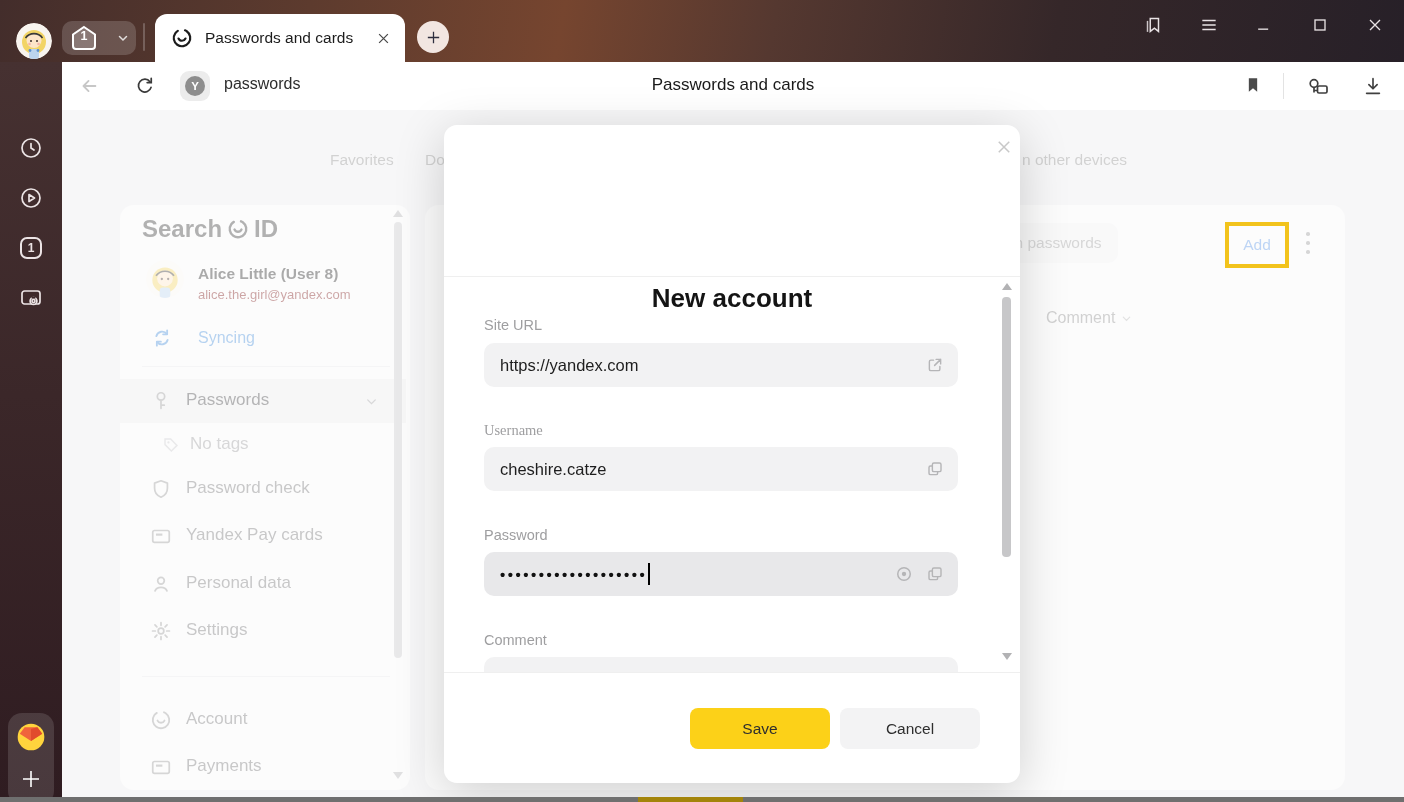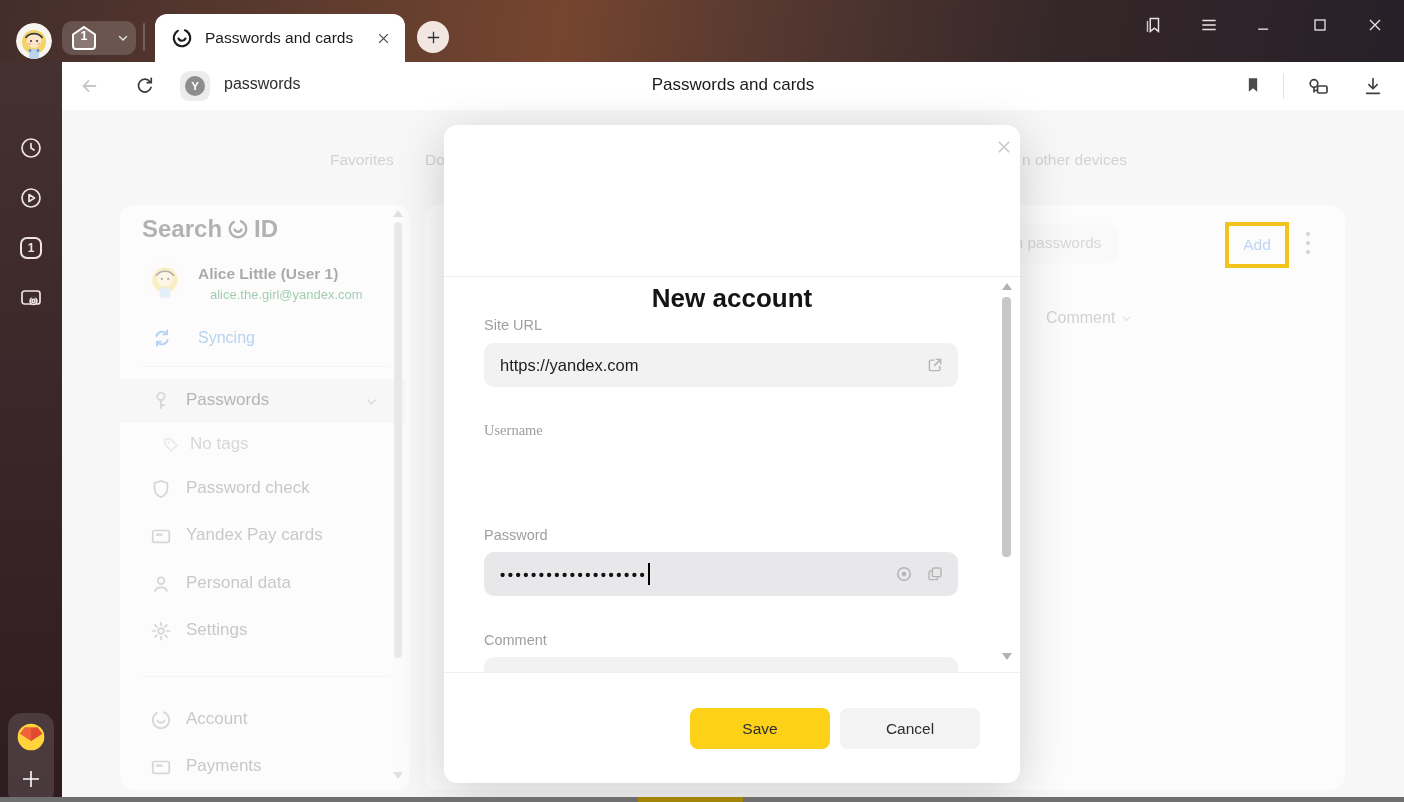--- a/index.html
+++ b/index.html
@@ -68,21 +68,21 @@
   .card { position:absolute; background:#f7f7f8; border-radius:14px; }
   .left-card { left:58px; top:95px; width:290px; height:585px; }
   .right-card { left:363px; top:95px; width:920px; height:585px; }
 
   
   .brand { position:absolute; left:80px; top:105px; display:flex; align-items:center; gap:5px;
     color:#3e3e3e; font-size:24px; font-weight:700; }
   .brand .ic { color:#3e3e3e; }
   .id-avatar { position:absolute; left:84px; top:150px; width:38px; height:38px; border-radius:50%; overflow:hidden; }
   .id-name { position:absolute; left:136px; top:155px; font-size:15.5px; font-weight:700; color:#2b2b2b; }
-  .id-email { position:absolute; left:136px; top:177px; font-size:13px; color:#15803d;margin-left:12px; }
+  .id-email { position:absolute; left:136px; top:177px; font-size:13px; color:#7f1d1d; }
   .sync-ic { position:absolute; left:89px; top:217px; width:22px; height:22px; color:#4a90d9; }
   .sync-label { position:absolute; left:136px; top:219px; font-size:16px; color:#4a90d9; }
   .ldiv { position:absolute; left:80px; width:248px; height:1px; background:#e7e7e9; }
   .ldiv1 { top:256px; } .ldiv2 { top:566px; }
 
   .mrow { position:absolute; left:58px; width:286px; height:44px; }
   .mrow .mi { position:absolute; left:30px; top:11px; width:22px; height:22px; color:#9a9a9a; }
   .mrow .ml { position:absolute; left:66px; top:11px; font-size:17px; color:#757577; }
   .mrow.sel { background:#eaeaec; }
   .mrow.sel .ml { color:#454547; }
@@ -337,21 +337,21 @@
       <svg width="38" height="38" viewBox="0 0 36 36">
         <circle cx="18" cy="18" r="18" fill="#f8f4ef"></circle>
         <circle cx="18" cy="19" r="12" fill="#f2d466"></circle>
         <circle cx="18" cy="17.5" r="7.5" fill="#fde5c9"></circle>
         <path d="M9.5 15 a10.5 10.5 0 0 1 17 0" fill="none" stroke="#3a3a3a" stroke-width="1.6"></path>
         <circle cx="15" cy="18" r="1.1" fill="#4a3b35"></circle>
           <circle cx="21" cy="18" r="1.1" fill="#4a3b35"></circle>
         <rect x="13" y="26" width="10" height="10" rx="3" fill="#bcd4ee"></rect>
       </svg>
     </div>
-    <div class="id-name">Alice Little (User 1)</div>
+    <div class="id-name">Alice Little (User 8)</div>
     <div class="id-email">alice.the.girl@yandex.com</div>
     <span class="sync-ic">
       <svg width="22" height="22" viewBox="0 0 24 24" fill="none" stroke="currentColor" stroke-width="2" stroke-linecap="round" stroke-linejoin="round">
         <path d="M5.8 10 a6.5 6.5 0 0 1 11.6 -2.2"></path>
           <path d="M17.6 3.6 v4.4 h-4.4"></path>
         <path d="M18.2 14 a6.5 6.5 0 0 1 -11.6 2.2"></path>
           <path d="M6.4 20.4 v-4.4 h4.4"></path>
       </svg>
     </span>
     <span class="sync-label">Syncing</span>
@@ -475,20 +475,29 @@
         <span>https://yandex.com</span>
         <span class="in-ic ic-right">
           <svg width="18" height="18" viewBox="0 0 24 24" fill="none" stroke="currentColor" stroke-width="1.9" stroke-linecap="round" stroke-linejoin="round">
             <path d="M10 5.5 H6.5 A2 2 0 0 0 4.5 7.5 v10 a2 2 0 0 0 2 2 h10 a2 2 0 0 0 2 -2 V14"></path>
             <path d="M13.5 4.5 h6 v6 M19.5 4.5 l-8 8"></path>
           </svg>
         </span>
       </div>
 
       <div class="f-label lb2">Username</div>
+      <div class="f-input in2">
+        <span>cheshire.catze</span>
+        <span class="in-ic ic-right">
+          <svg width="18" height="18" viewBox="0 0 24 24" fill="none" stroke="currentColor" stroke-width="1.9" stroke-linejoin="round">
+            <rect x="8.5" y="4" width="11.5" height="11.5" rx="2"></rect>
+            <path d="M15.5 15.5 v2 a2 2 0 0 1 -2 2 H6 a2 2 0 0 1 -2 -2 V10 a2 2 0 0 1 2 -2 h2.5"></path>
+          </svg>
+        </span>
+      </div>
 
       <div class="f-label lb3">Password</div>
       <div class="f-input pw in3">
         <span class="pw-dots">•••••••••••••••••••</span><span class="caret"></span>
         <span class="in-ic ic-eye">
           <svg width="20" height="20" viewBox="0 0 24 24" fill="none" stroke="currentColor" stroke-width="1.8">
             <circle cx="12" cy="12" r="7.5"></circle>
               <circle cx="12" cy="12" r="2.6" fill="currentColor" stroke="none"></circle>
           </svg>
         </span>

